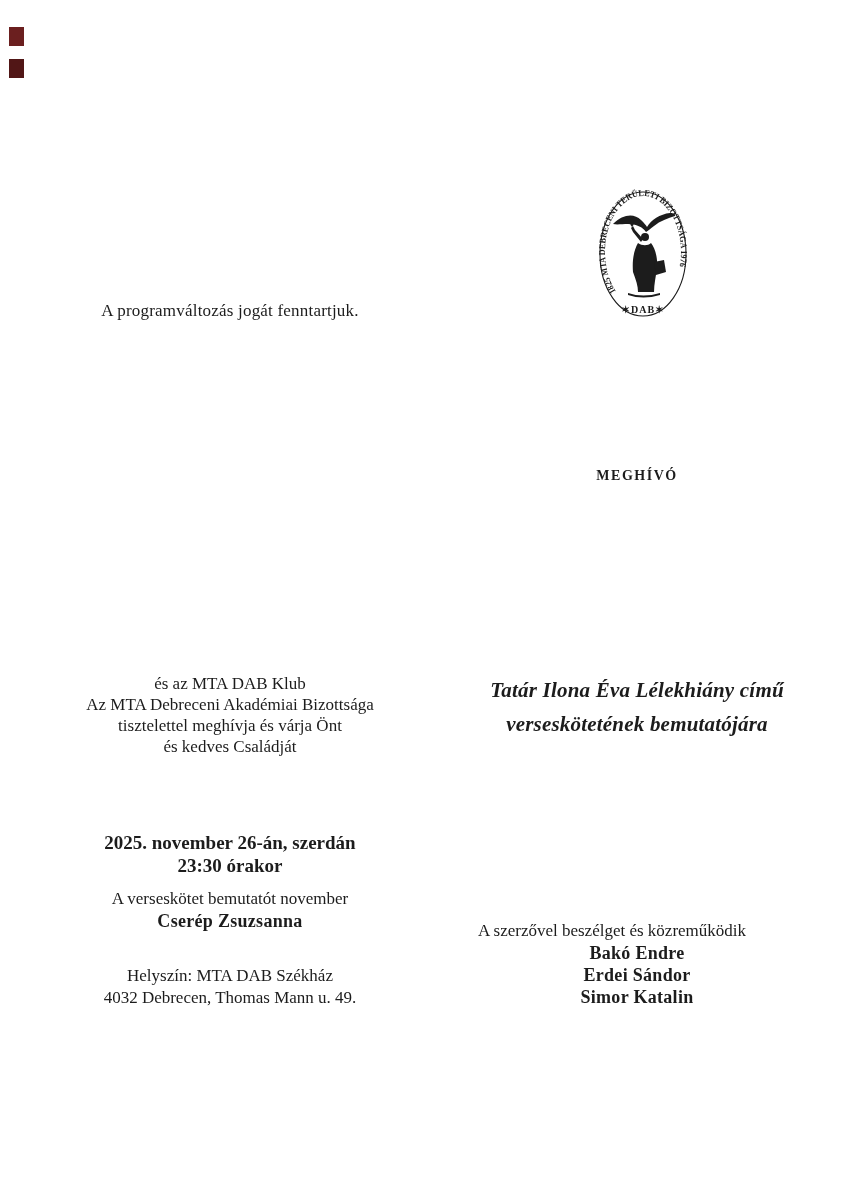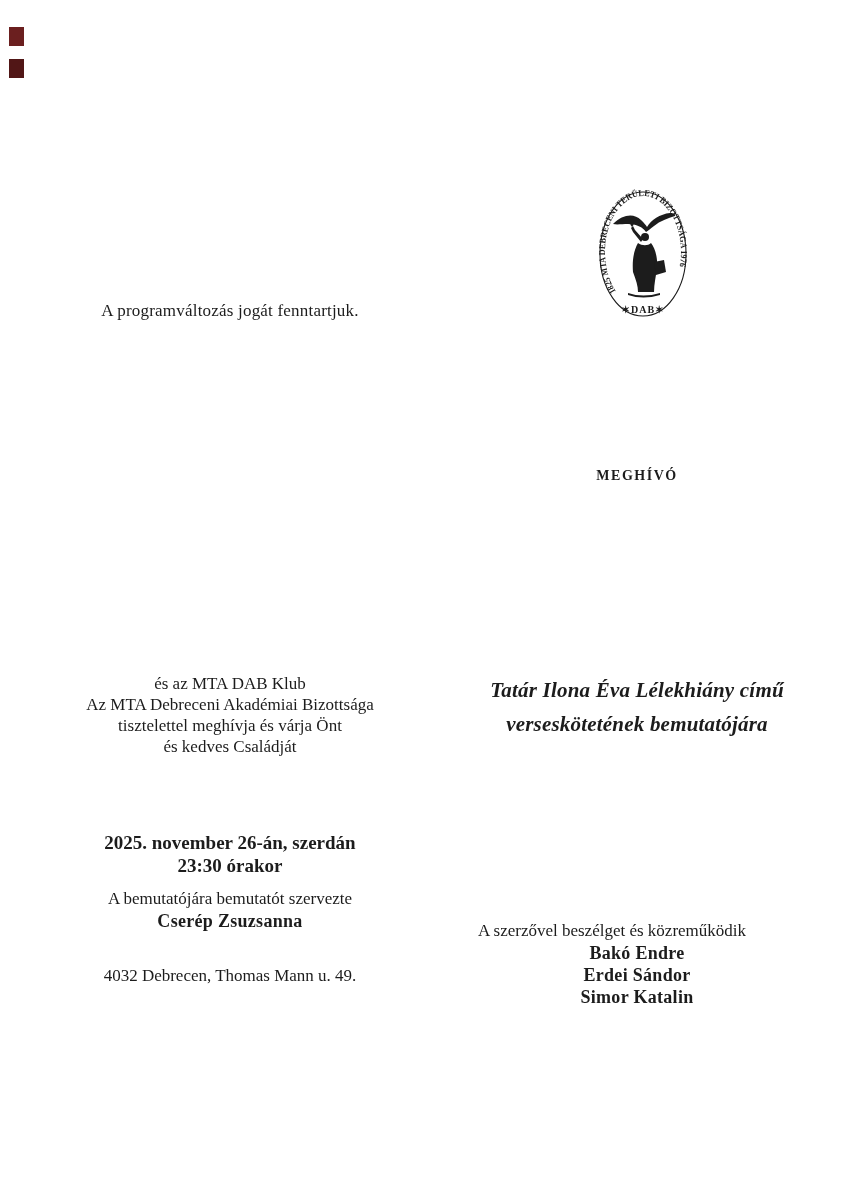--- a/index.html
+++ b/index.html
@@ -82,25 +82,26 @@
     <span class="line">tisztelettel meghívja és várja Önt</span>
     <span class="line">és kedves Családját</span>
   </div>
 
   <div class="block col-left datetime">
     <span class="line">2025. november 26-án, szerdán</span>
     <span class="line">23:30 órakor</span>
   </div>
 
   <div class="block col-left organizer">
-    <span class="line">A bemutatójára bemutatót szervezte</span>
+    <span class="line">A verseskötet bemutatót november</span>
     <span class="line name">Cserép Zsuzsanna</span>
   </div>
 
   <div class="block col-left venue">
+    <span class="line">Helyszín: MTA DAB Székház</span>
     <span class="line">4032 Debrecen, Thomas Mann u. 49.</span>
   </div>
 
   <div class="block col-right event-title">
     <span class="line">Tatár Ilona Éva Lélekhiány című</span>
     <span class="line">verseskötetének bemutatójára</span>
   </div>
 
 
   <div class="block col-right participants">

